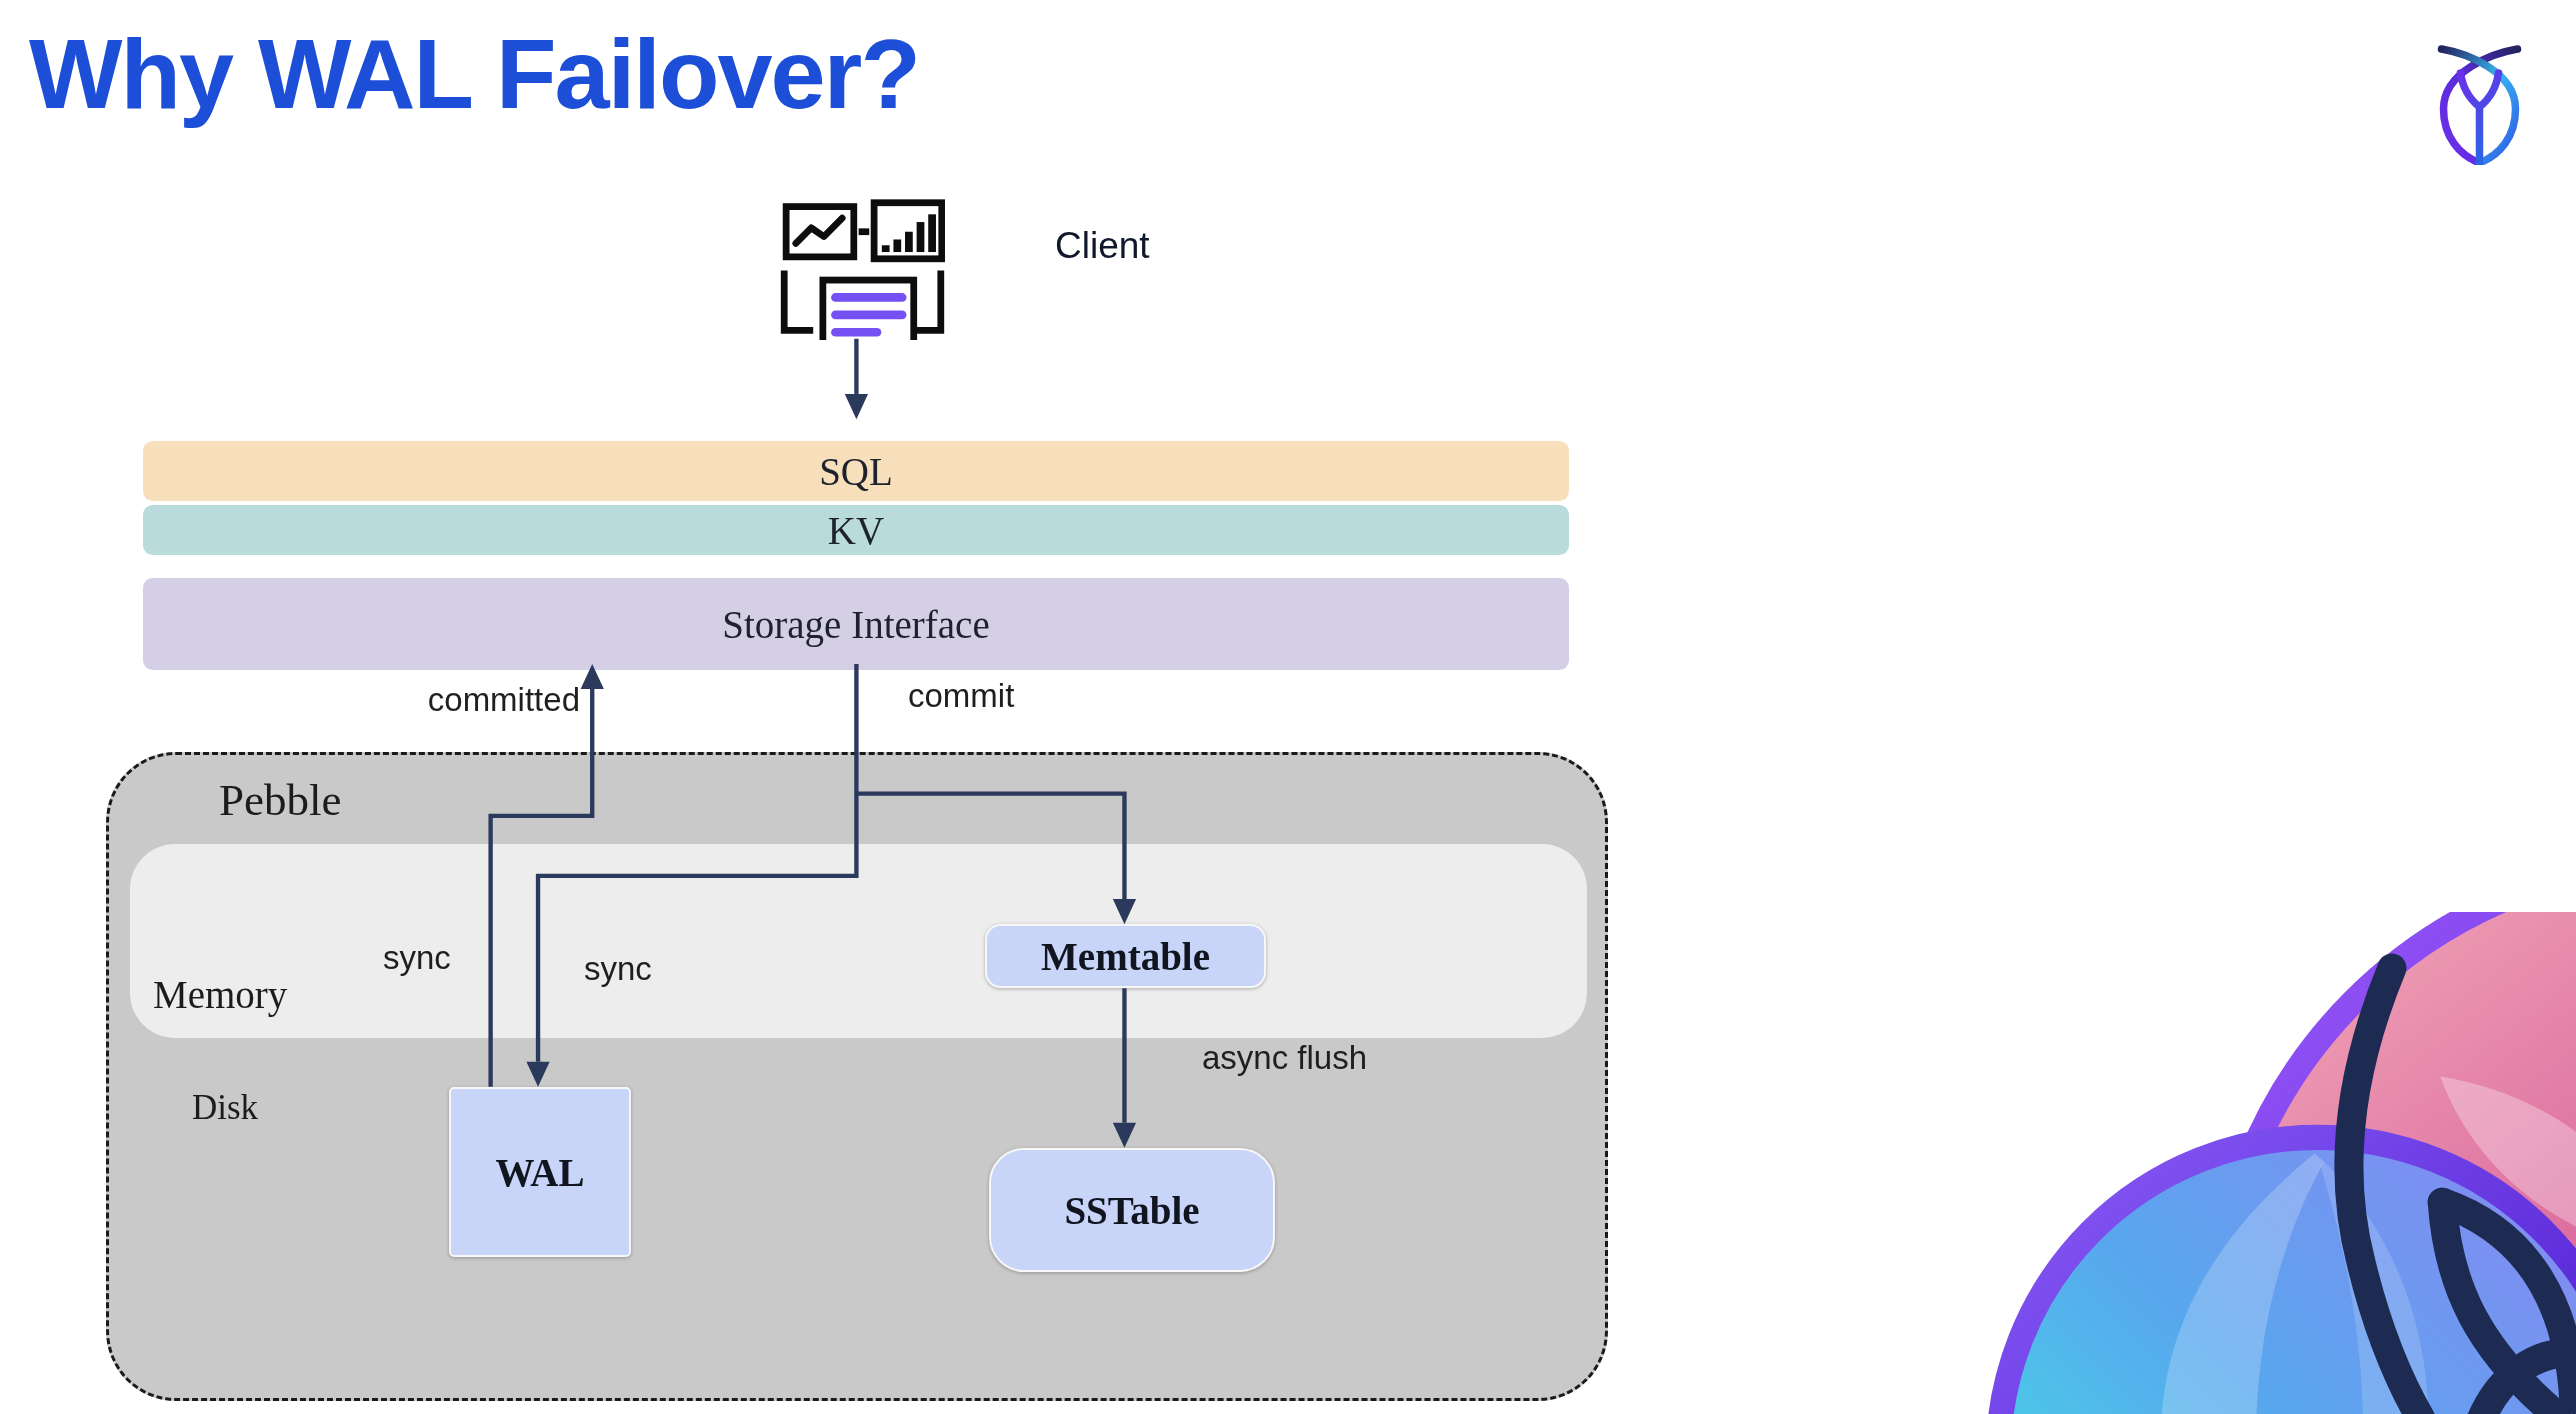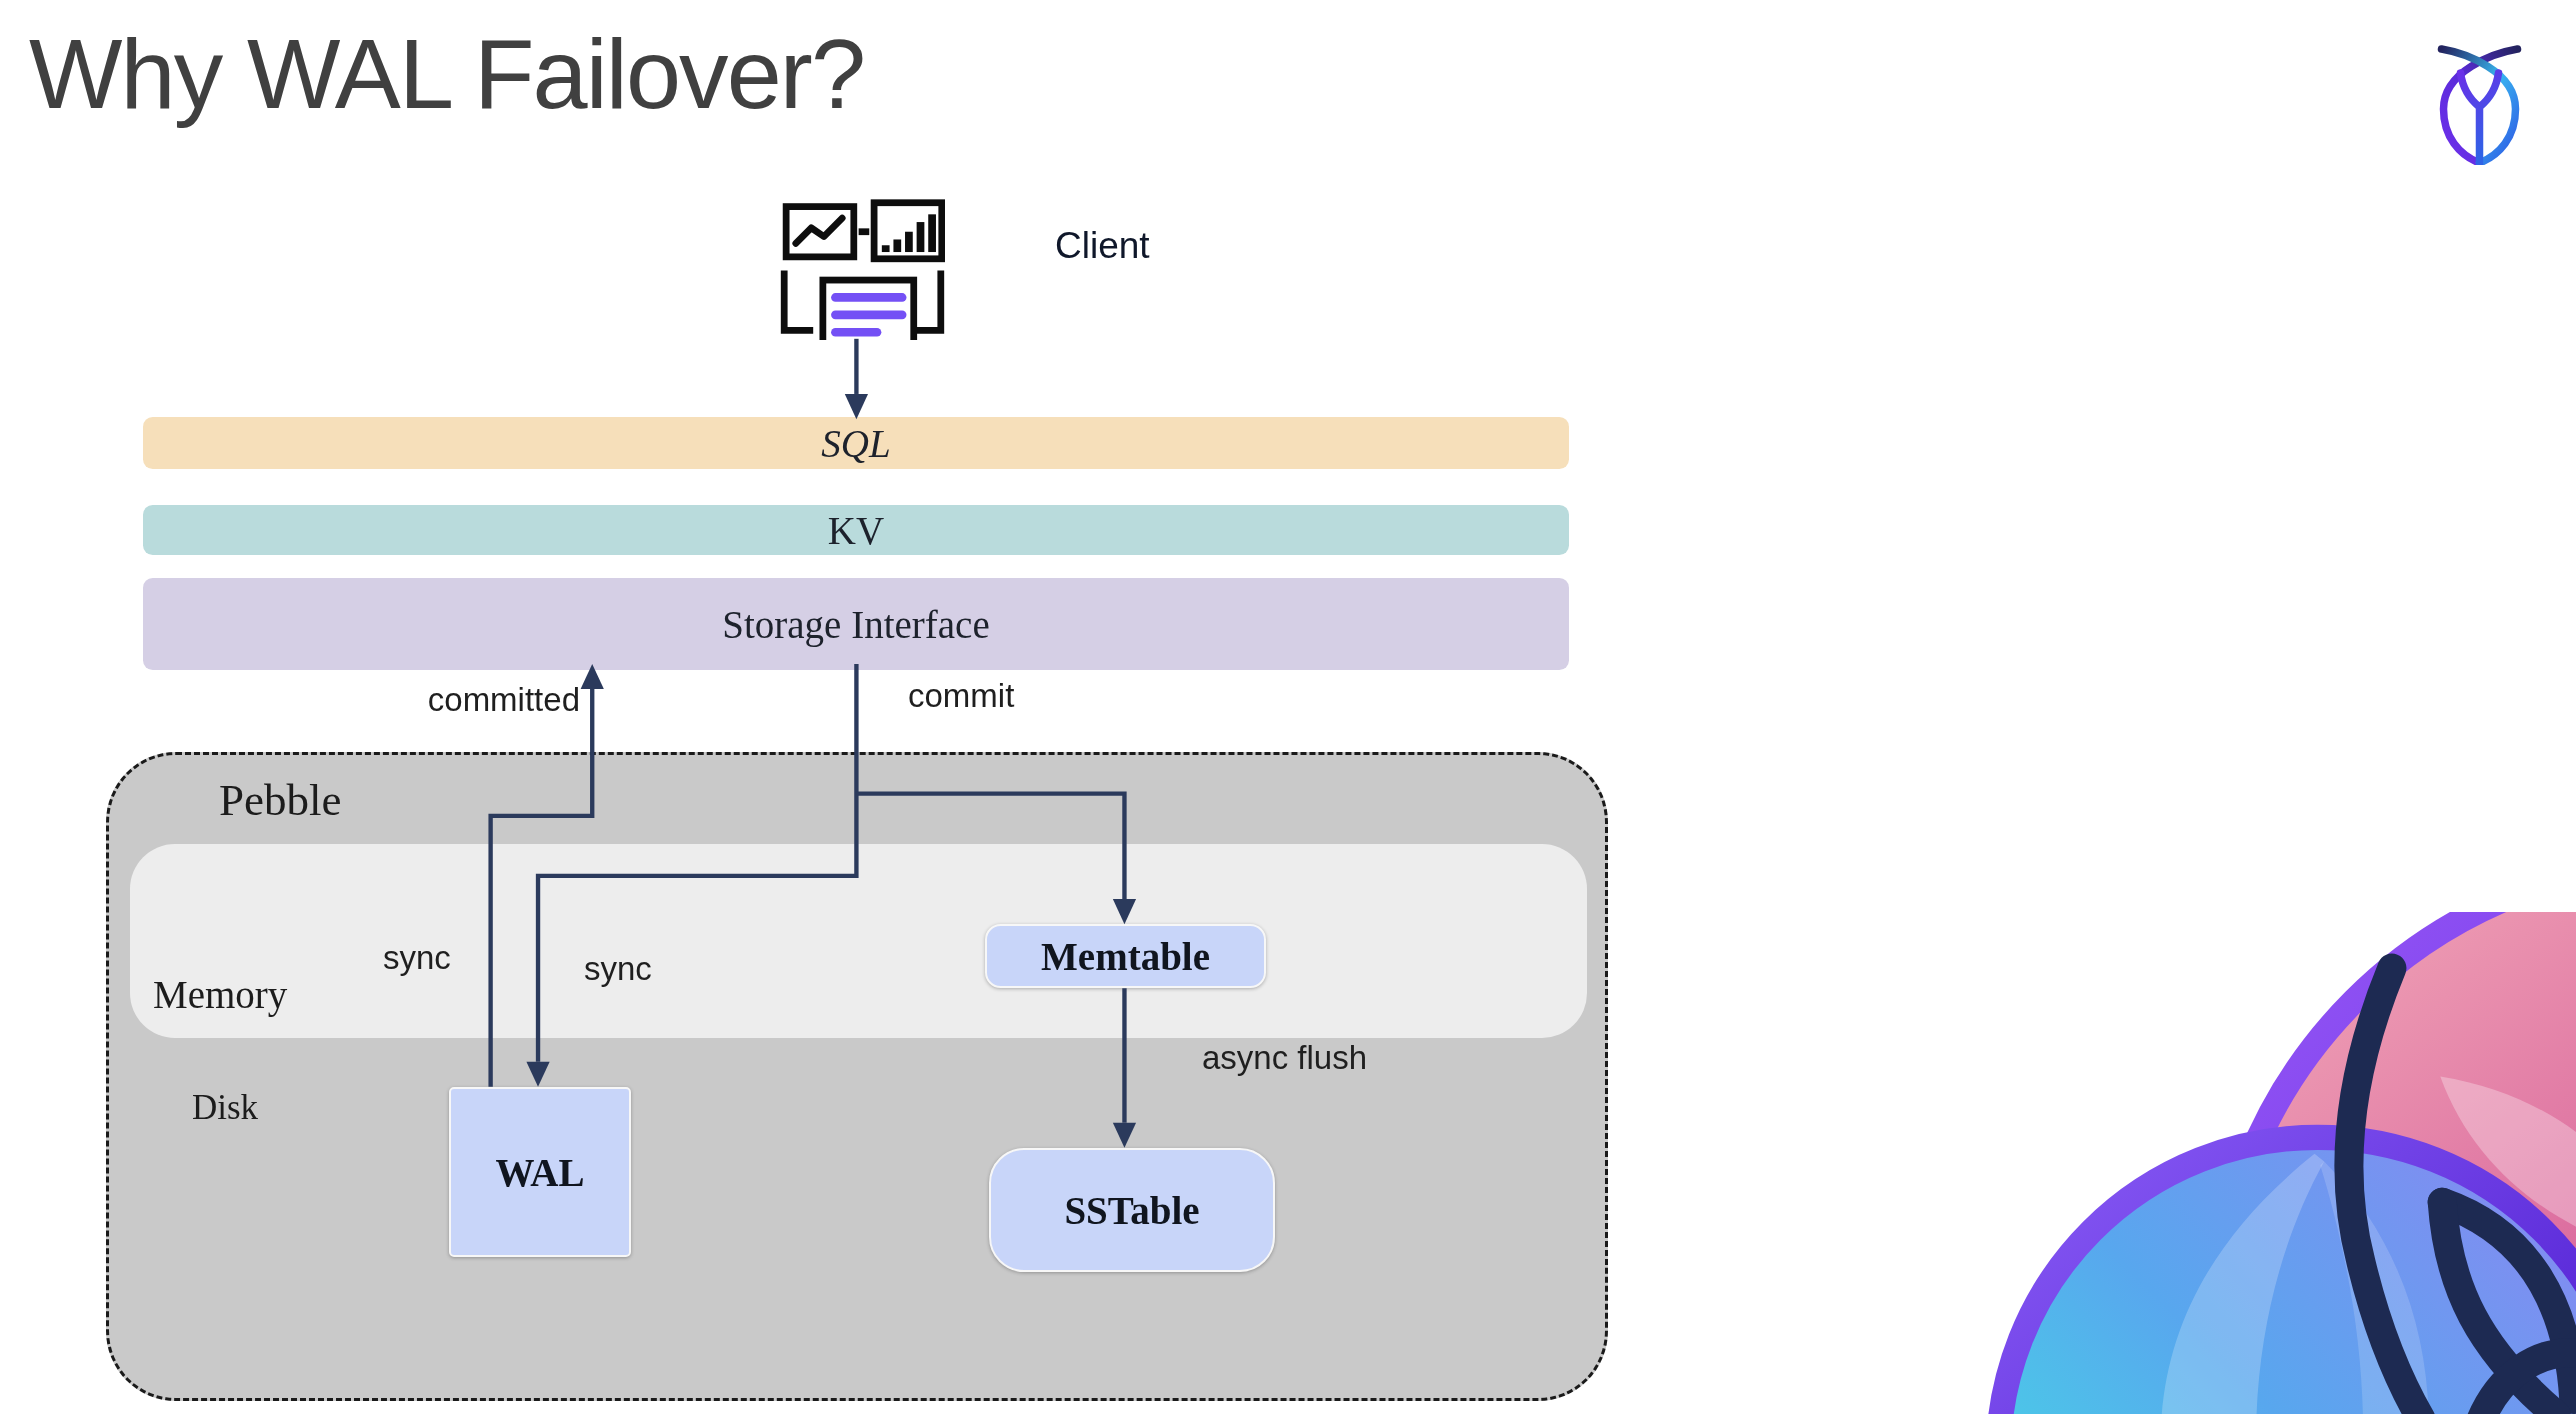--- a/index.html
+++ b/index.html
@@ -4,37 +4,37 @@
 <style>
   html,body{margin:0;padding:0;background:#ffffff;}
   .slide{
     position:relative; width:2576px; height:1415px; background:#ffffff;
     overflow:hidden; font-family:"Liberation Sans","DejaVu Sans",sans-serif; color:#111;
   }
   .abs{position:absolute;}
 
   
   .title{
-    left:29px; top:17.4px; font-size:99px; font-weight:400; letter-spacing:-1.9px;
-    color:#404040; font-family:"Liberation Sans",sans-serif;
+    left:29px; top:17.4px; font-size:99px; font-weight:700; letter-spacing:-1.9px;
+    color:#1d4ed8; font-family:"Liberation Sans",sans-serif;
   }
 
   
   .serif{font-family:"Liberation Serif","DejaVu Serif",serif;}
 
   
   .client-label{left:1055px; top:225px; font-size:37px; color:#0f172a;}
 
   
   .layer{
     left:143px; width:1426px; border-radius:9.7px;
     display:flex; align-items:center; justify-content:center;
     font-size:39px; color:#1d222c;
   }
-  .layer.sql{top:417px; height:52px; background:#f6dfba;font-style:italic;}
+  .layer.sql{top:441px; height:60px; background:#f6dfba;}
   .layer.kv{top:505px; height:50px; background:#b9dbdc;}
   .layer.storage{top:578px; height:92px; background:#d5cfe5;}
 
   
   .pebble{
     left:106px; top:752px; width:1502px; height:649px;
     background:#c9c9c9; border:3.9px dashed #1a1a1a; border-radius:70px;
     box-sizing:border-box;
   }
   .memory-band{

